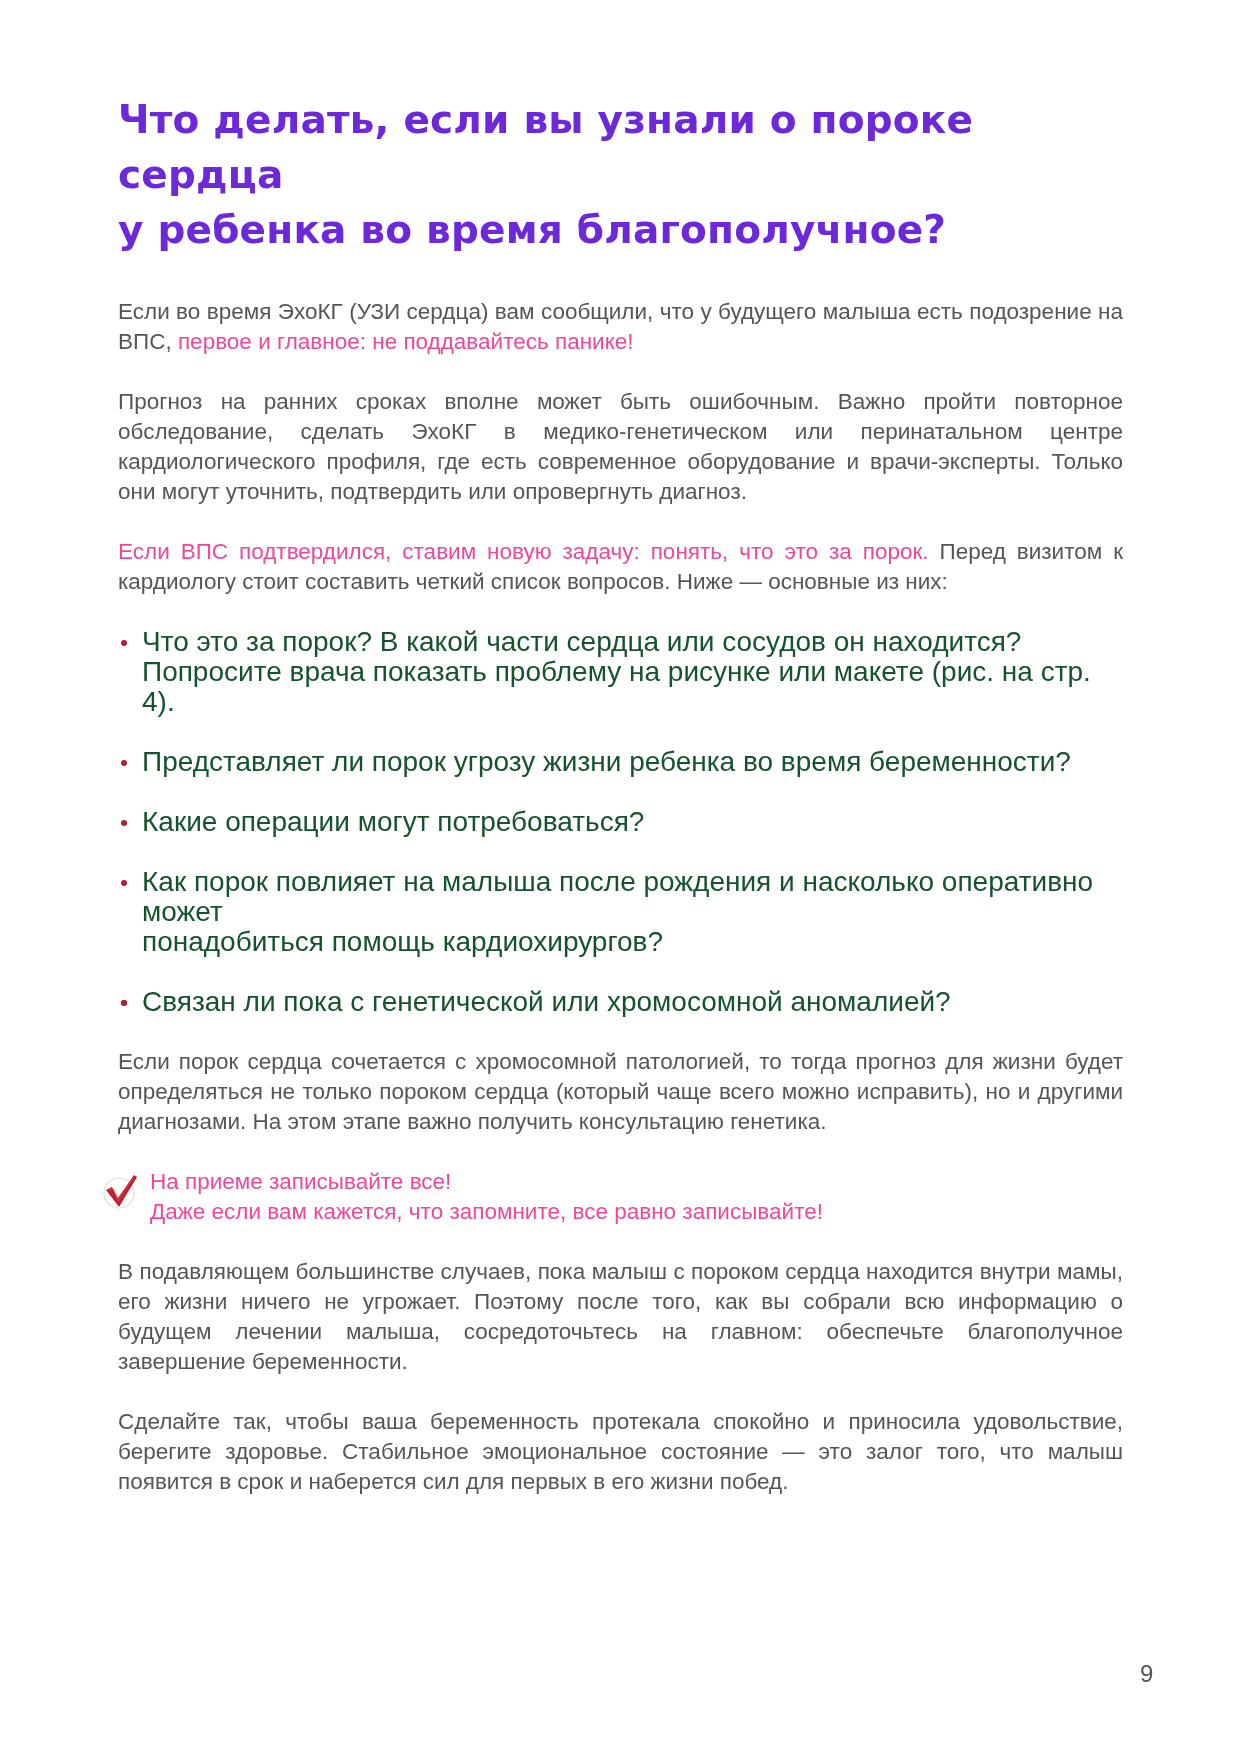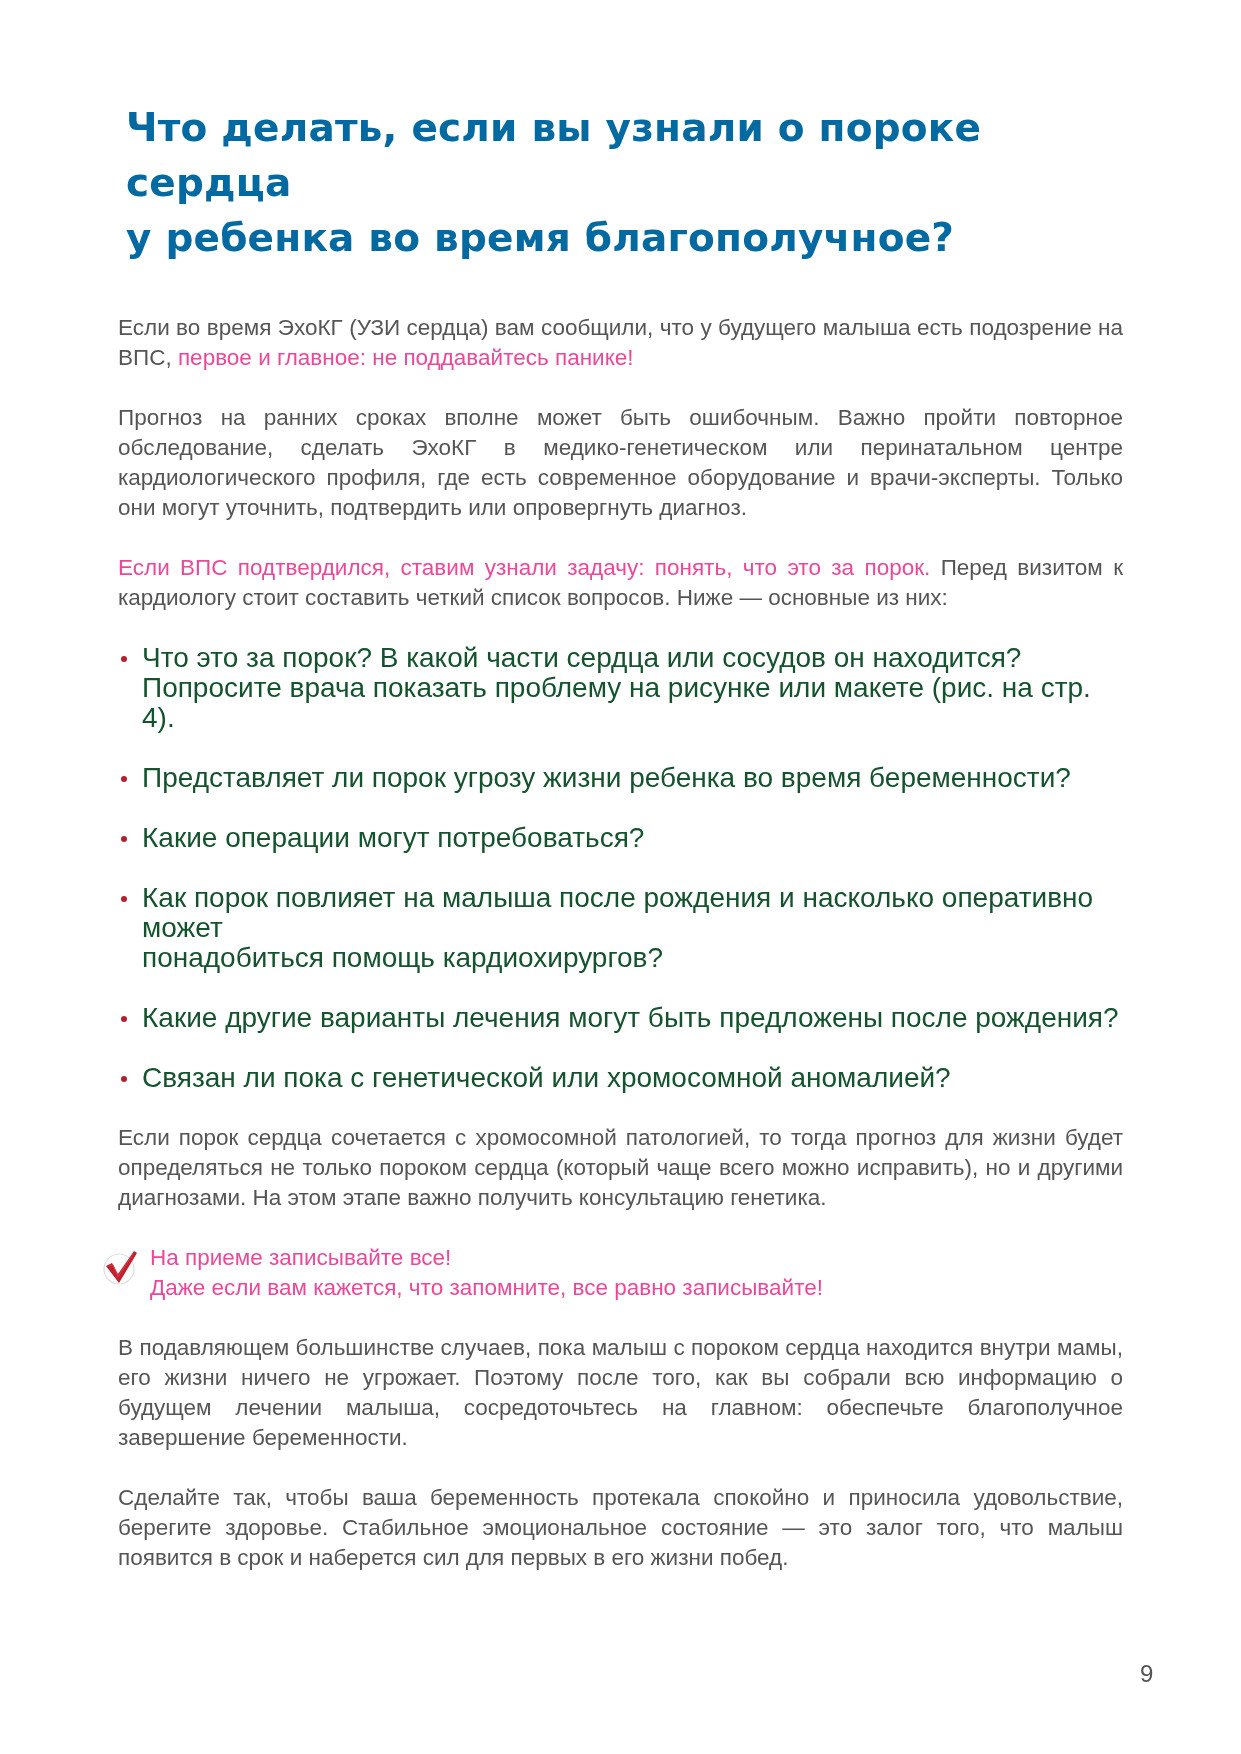--- a/index.html
+++ b/index.html
@@ -15,26 +15,26 @@
       font-family: "Liberation Sans", "DejaVu Sans", sans-serif;
       color: #555555;
     }
     .page {
       position: absolute;
       left: 118px;
       top: 92px;
       width: 1005px;
     }
     h1.title {
-      margin: 8px;
+      margin: 0;
       font-family: "DejaVu Sans", "Liberation Sans", sans-serif;
       font-weight: bold;
       font-size: 39px;
       line-height: 55px;
-      color: #0369a1;
+      color: #6d28d9;
       letter-spacing: 0.2px;
     }
     p.body {
       margin: 0;
       font-size: 22.5px;
       line-height: 30px;
       text-align: justify;
       text-align-last: left;
       color: #555555;
     }
@@ -103,21 +103,21 @@
     <span>Если во время ЭхоКГ (УЗИ сердца) вам сообщили, что у будущего малыша есть подозрение на ВПС, </span><span class="accent">первое и главное: не поддавайтесь панике!</span>
   </p>
 
   <div class="gap"></div>
 
   <p class="body">Прогноз на ранних сроках вполне может быть ошибочным. Важно пройти повторное обследование, сделать ЭхоКГ в медико-генетическом или перинатальном центре кардиологического профиля, где есть современное оборудование и врачи-эксперты. Только они могут уточнить, подтвердить или опровергнуть диагноз.</p>
 
   <div class="gap"></div>
 
   <p class="body">
-    <span class="accent">Если ВПС подтвердился, ставим узнали задачу: понять, что это за порок.</span><span> Перед визитом к кардиологу стоит составить четкий список вопросов. Ниже — основные из них:</span>
+    <span class="accent">Если ВПС подтвердился, ставим новую задачу: понять, что это за порок.</span><span> Перед визитом к кардиологу стоит составить четкий список вопросов. Ниже — основные из них:</span>
   </p>
 
   <div class="gap"></div>
 
   <ul class="questions">
     <li>
       <span class="bullet"></span>
       <span>Что это за порок? В какой части сердца или сосудов он находится?</span><br>
       <span>Попросите врача показать проблему на рисунке или макете (рис. на стр. 4).</span>
     </li>
@@ -129,21 +129,20 @@
       <span class="bullet"></span>
       <span>Какие операции могут потребоваться?</span>
     </li>
     <li>
       <span class="bullet"></span>
       <span>Как порок повлияет на малыша после рождения и насколько оперативно может</span><br>
       <span>понадобиться помощь кардиохирургов?</span>
     </li>
     <li>
       <span class="bullet"></span>
-      <span>Какие другие варианты лечения могут быть предложены после рождения?</span>
     </li>
     <li>
       <span class="bullet"></span>
       <span>Связан ли пока с генетической или хромосомной аномалией?</span>
     </li>
   </ul>
 
   <p class="body">Если порок сердца сочетается с хромосомной патологией, то тогда прогноз для жизни будет определяться не только пороком сердца (который чаще всего можно исправить), но и другими диагнозами. На этом этапе важно получить консультацию генетика.</p>
 
   <div class="gap"></div>

